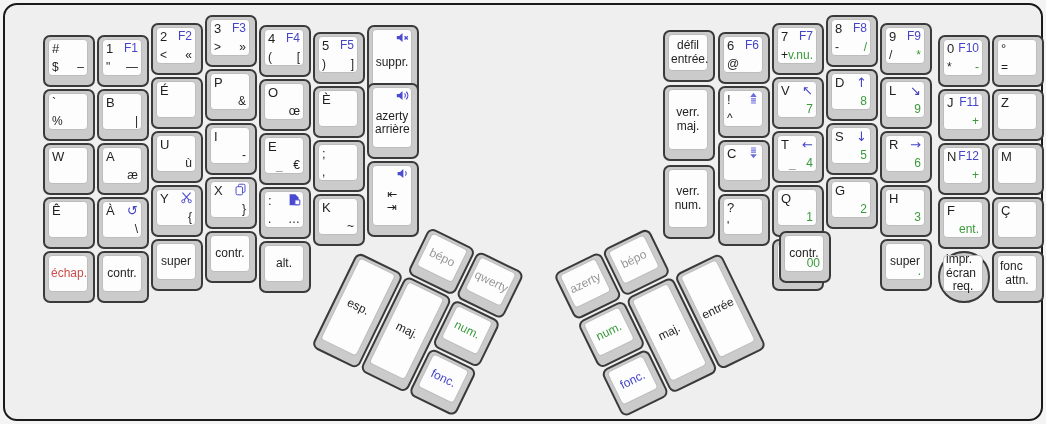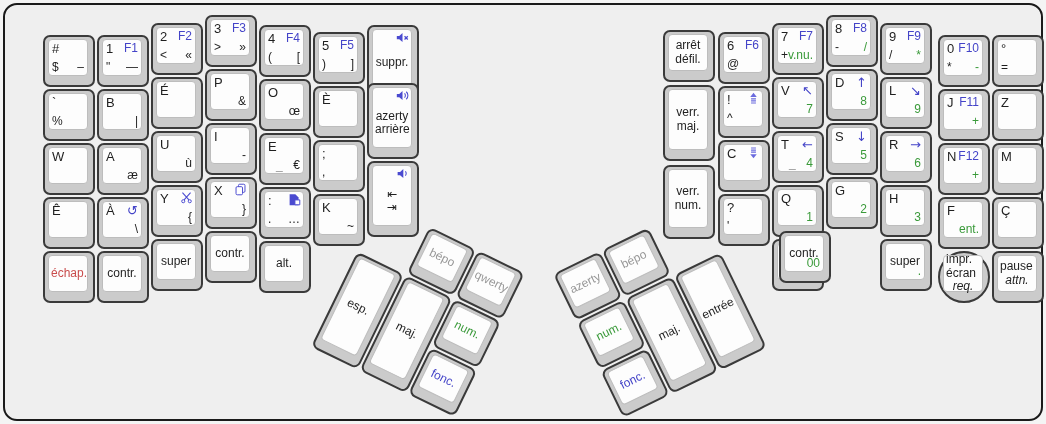--- a/index.html
+++ b/index.html
@@ -16,21 +16,21 @@
   .p-tl{left:3px;top:2px;font-size:13px;}
   .p-tr{right:3px;top:2px;}
   .p-bl{left:3px;bottom:2px;}
   .p-br{right:3px;bottom:2px;}
   .p-bc{left:11px;bottom:2px;}
   .ctr{position:absolute;left:0;right:0;top:0;bottom:0;display:flex;
     flex-direction:column;justify-content:center;padding:0 2px;box-sizing:border-box;}
   .ctr .line{font-size:12px;line-height:1.12;text-align:center;white-space:nowrap;}
   .pad-top{padding-top:11px;}
   .a-l{text-align:left !important;}
-  .a-r{text-align:right;font-style:italic;}
+  .a-r{text-align:right;}
   .c-blue{color:var(--blue,#4444c8);}
   .c-green{color:var(--green,#3a9a3a);}
   .c-red{color:var(--red,#c94c4c);}
   .c-gray{color:var(--gray,#979797);}
   .glyph{font-family:"DejaVu Sans",sans-serif;}
   .p-tr.glyph{font-size:13px;}
   .ic{position:absolute;}
   .ic-tr{top:1px;right:2px;}
   .ic svg{width:13px;height:13px;display:block;}
 </style>
@@ -286,22 +286,22 @@
               <path d="M11.5 5.5 A3.5 3.5 0 0 1 11.5 10.5" stroke="#4a4ad0" stroke-width="1.3" fill="none"></path>
             </svg>
           </span>
         </div>
       </div>
     </div>
     <div class="cluster" style="left: 0px; top: 0px;">
       <div class="key" style="left: 658px; top: 25px; width: 52px; height: 52px;">
         <div class="cap">
           <div class="ctr">
-            <div class="line">arrêt</div>
-            <div class="line">défil.</div>
+            <div class="line">défil</div>
+            <div class="line">entrée.</div>
           </div>
         </div>
       </div>
       <div class="key" style="left: 658px; top: 80px; width: 52px; height: 76px;">
         <div class="cap">
           <div class="ctr">
             <div class="line">verr.</div>
             <div class="line">maj.</div>
           </div>
         </div>
@@ -514,21 +514,21 @@
         </div>
       </div>
       <div class="key" style="left: 987px; top: 192px; width: 52px; height: 52px;">
         <div class="cap">
           <span class="lb p-tl">Ç</span>
         </div>
       </div>
       <div class="key" style="left: 987px; top: 246px; width: 52px; height: 52px;">
         <div class="cap">
           <div class="ctr">
-            <div class="line a-l">pause</div>
+            <div class="line a-l">fonc</div>
             <div class="line a-r">attn.</div>
           </div>
         </div>
       </div>
     </div>
     <div class="cluster" style="left: 376px; top: 198px; transform: rotate(26deg);">
       <div class="key" style="left: 54px; top: 0px; width: 52px; height: 52px;">
         <div class="cap">
           <div class="ctr">
             <div class="line c-gray">bépo</div>

